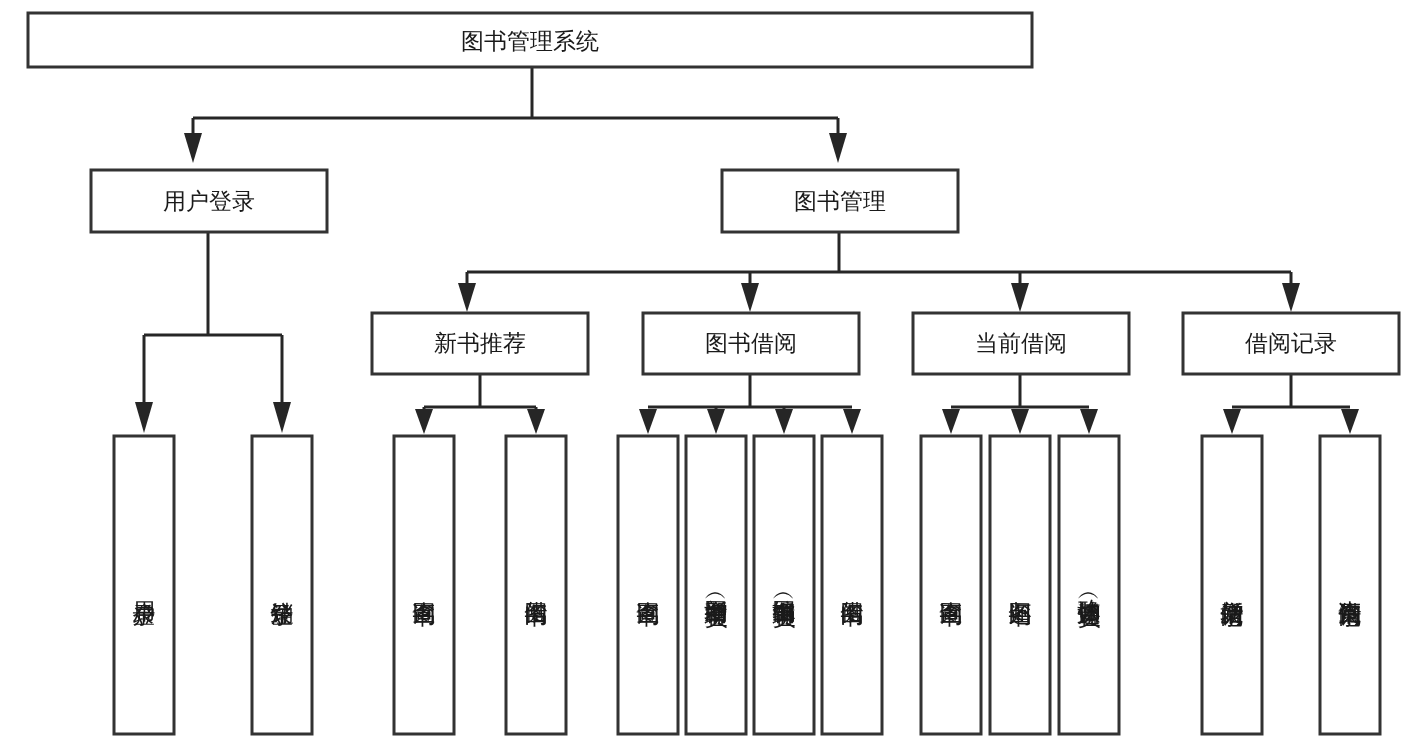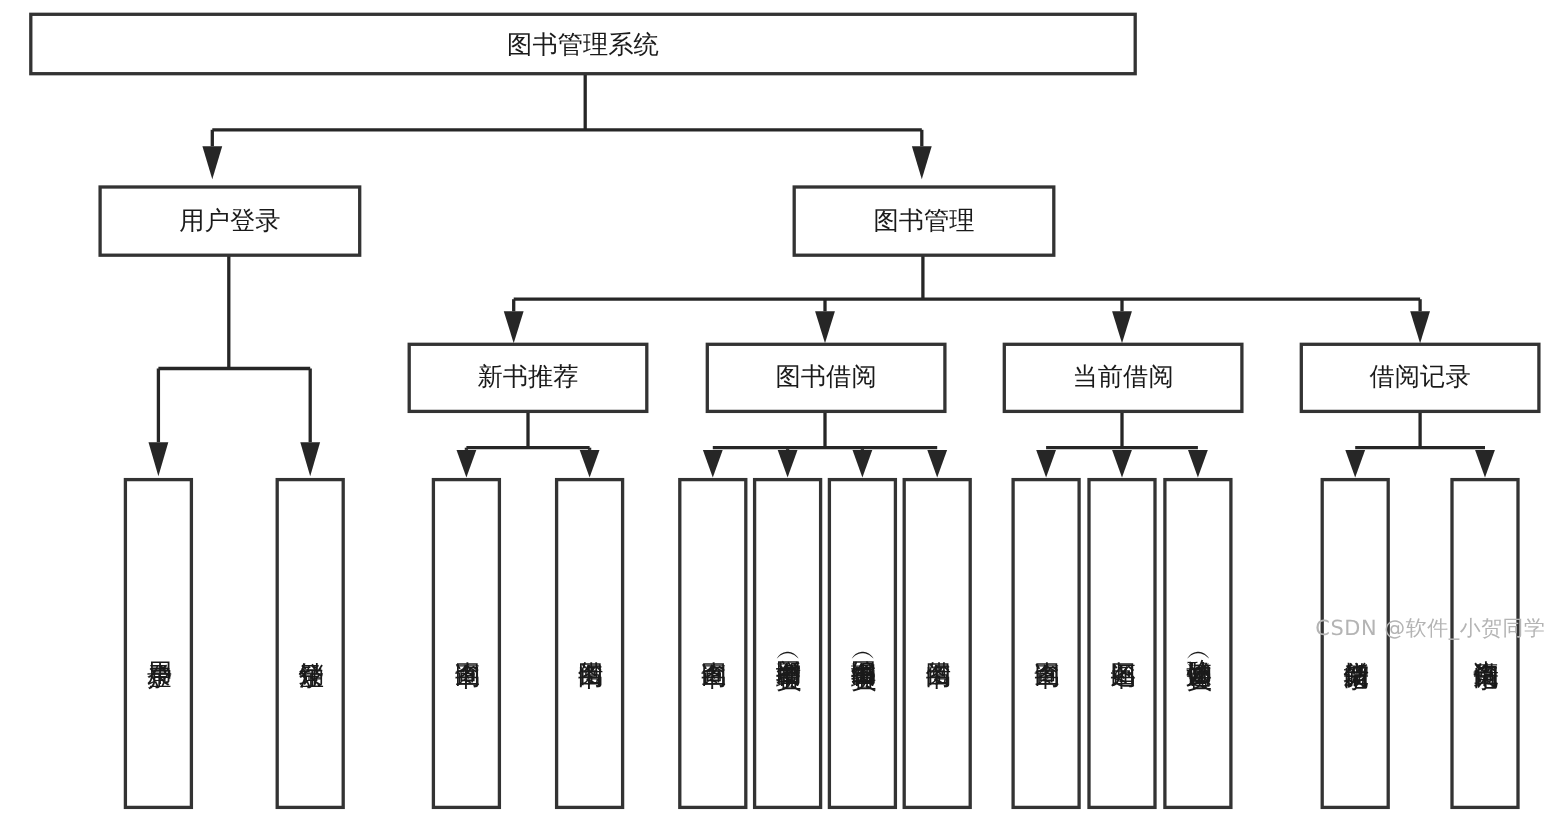--- a/index.html
+++ b/index.html
@@ -203,14 +203,13 @@
   <div class="vert-text" style="left:744px; top:436px; width:60px; height:298px;">编辑图书（管理员）</div>
   <div class="vert-text" style="left:812px; top:436px; width:60px; height:298px;">借阅图书</div>
 
   <div class="vert-text" style="left:911px; top:436px; width:60px; height:298px;">查询图书</div>
   <div class="vert-text" style="left:980px; top:436px; width:60px; height:298px;">归还图书</div>
   <div class="vert-text" style="left:1049px; top:436px; width:60px; height:298px;">确认归还（管理员）</div>
 
   <div class="vert-text" style="left:1192px; top:436px; width:60px; height:298px;">新增借阅记录</div>
   <div class="vert-text" style="left:1310px; top:436px; width:60px; height:298px;">查询借阅记录</div>
 
-  <div class="watermark">CSDN @软件_小贺同学</div>
 </div>
 
 </body></html>

